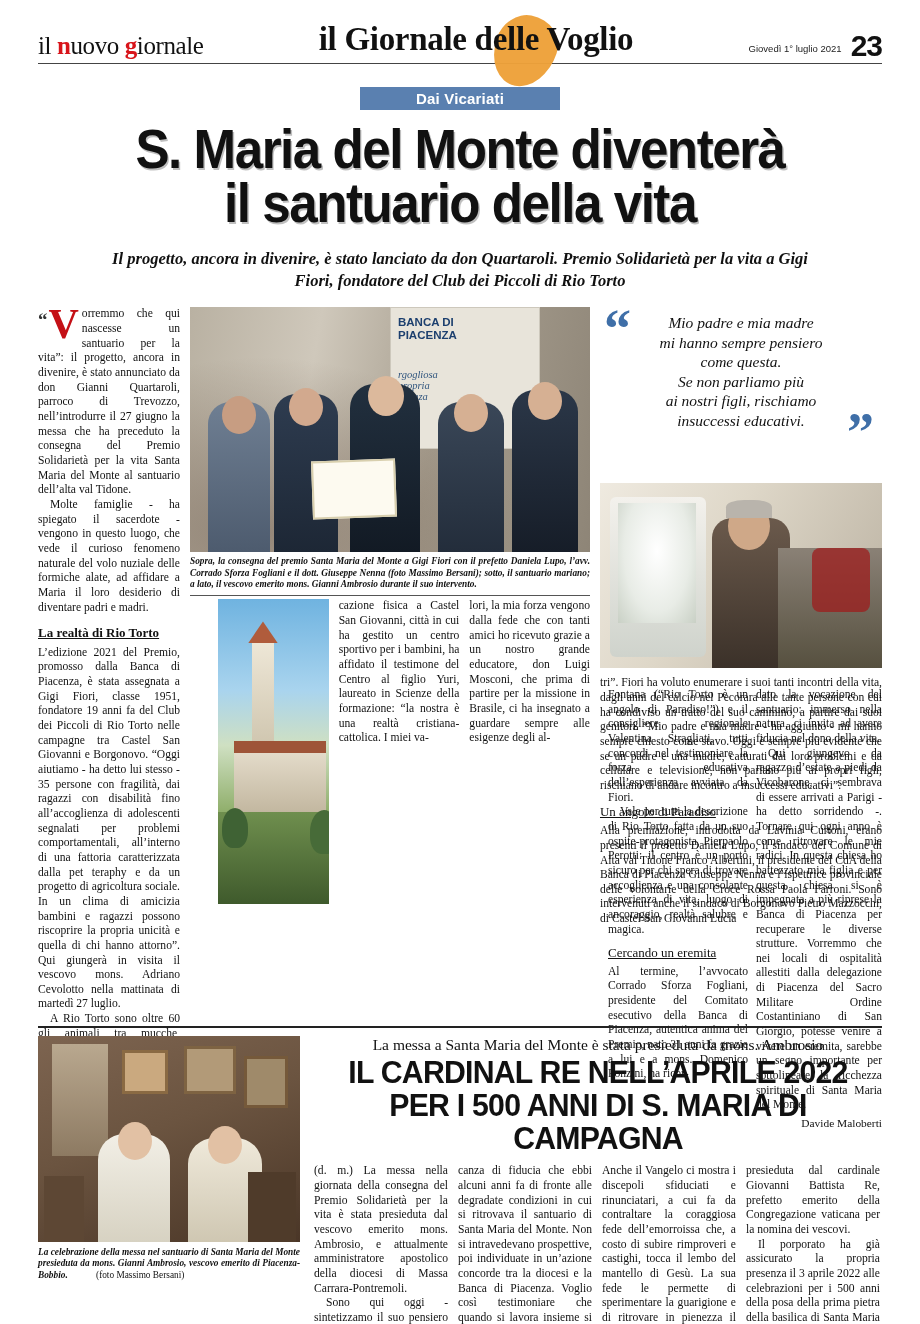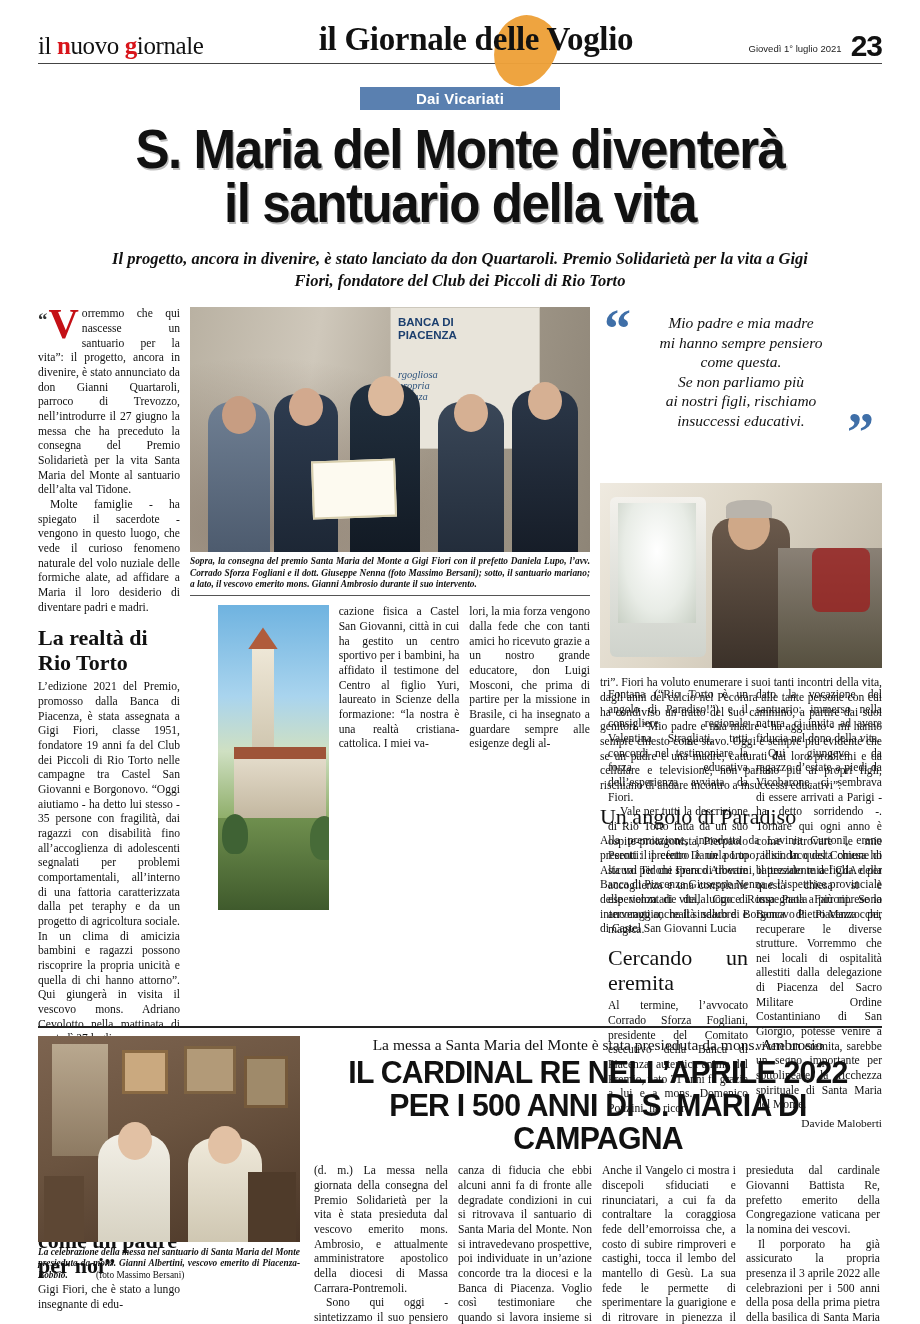--- a/index.html
+++ b/index.html
@@ -53,22 +53,22 @@
           font-size: 16.5px; line-height: 1.32; margin: 17px auto 0;
           width: 700px; }
 
   
   .top-area { display: flex; gap: 10px; margin-top: 16px; }
   .col-narrow { width: 146px; }
   .colbody { font-size: 11.6px; line-height: 1.265; text-align: justify;
              hyphens: auto; -webkit-hyphens: auto; }
   .colbody p { margin: 0; text-indent: 12px; }
   .colbody p.first { text-indent: 0; }
-  .subhead { font-size: 22px; font-weight: normal; margin: 11px 0 5px;
-             line-height: 1.12; font-family: "Liberation Serif", serif; }
+  .subhead { font-size: 13px; font-weight: normal; margin: 11px 0 5px;
+             line-height: 1.12; font-family: "Liberation Serif", serif; text-decoration: underline; }
   .subhead.b { font-weight: bold; }
 
   .dropcap-para { position: relative; }
   .dropcap-para .openq { float: left; font-size: 19px; color: #333; line-height: .8;
                          margin: 5px 1px 0 0; font-family: "Liberation Serif", serif;
                          font-weight: bold; }
   .dropcap-para .dc { float: left; font-size: 42px; line-height: .78; font-weight: bold;
                       color: #c41016; margin: 1px 3px -2px 0;
                       font-family: "Liberation Serif", serif; }
 
@@ -177,21 +177,21 @@
         <div style="position:absolute;left:248px;bottom:0;width:66px;height:150px;background:linear-gradient(#3a4758,#232d3b);border-radius:22px 22px 0 0;"></div>
         <div style="position:absolute;left:264px;bottom:120px;width:34px;height:38px;border-radius:50%;background:#d6b093;"></div>
         <div style="position:absolute;left:322px;bottom:0;width:66px;height:162px;background:linear-gradient(#2b3748,#161d28);border-radius:22px 22px 0 0;"></div>
         <div style="position:absolute;left:338px;bottom:132px;width:34px;height:38px;border-radius:50%;background:#d6b093;"></div>
 
         <div style="position:absolute;left:122px;bottom:34px;width:84px;height:58px;background:#fdfaf0;border:2px solid #d8cfae;transform:rotate(-2deg);"></div>
       </div>
       <div class="cap">Sopra, la consegna del premio Santa Maria del Monte a Gigi Fiori con il prefetto Daniela Lupo, l’avv. Corrado Sforza Fogliani e il dott. Giuseppe Nenna (foto Massimo Bersani); sotto, il santuario mariano; a lato, il vescovo emerito mons. Gianni Ambrosio durante il suo intervento.</div>
       <div class="divline" style="margin-top:5px"></div>
 
-      <div style="display:flex;gap:10px;margin-top:9px;padding-left:28px;">
+      <div style="display:flex;gap:10px;margin-top:3px;padding-left:28px;">
         <div style="width:122px;">
           <div class="photo ph-sanct" style="height:305px">
             <div style="position:absolute;inset:0;background:linear-gradient(#6fb3e0 0%,#a9d4ee 30%,#cfe0c2 48%,#8fae6a 70%,#5e7c45 100%);"></div>
             <div style="position:absolute;left:34px;top:40px;width:22px;height:128px;background:linear-gradient(#efe8d8,#c9bfa7);"></div>
             <div style="position:absolute;left:30px;top:22px;width:30px;height:22px;background:#b05c3c;clip-path:polygon(50% 0,100% 100%,0 100%);"></div>
             <div style="position:absolute;left:16px;top:150px;width:92px;height:70px;background:linear-gradient(#e5ddcc,#bfb39b);"></div>
             <div style="position:absolute;left:16px;top:142px;width:92px;height:12px;background:#9e5438;"></div>
             <div style="position:absolute;left:0;bottom:0;width:122px;height:92px;background:linear-gradient(#6f8f4e,#3f5a2c);"></div>
             <div style="position:absolute;left:4px;bottom:56px;width:26px;height:40px;border-radius:50% 50% 40% 40%;background:#3f6234;"></div>
             <div style="position:absolute;left:92px;bottom:50px;width:28px;height:44px;border-radius:50% 50% 40% 40%;background:#476b38;"></div>
@@ -266,21 +266,21 @@
           <div style="position:absolute;left:146px;top:10px;width:52px;height:48px;background:#b29a78;border:3px solid #7e6342;"></div>
           <div style="position:absolute;left:206px;top:20px;width:44px;height:52px;background:#9f8a6a;border:3px solid #75593a;"></div>
           <div style="position:absolute;left:60px;bottom:0;width:72px;height:108px;background:linear-gradient(#f2efe6,#d7d2c2);border-radius:26px 26px 0 0;"></div>
           <div style="position:absolute;left:80px;bottom:82px;width:34px;height:38px;border-radius:50%;background:#e2c1a4;"></div>
           <div style="position:absolute;left:150px;bottom:0;width:74px;height:104px;background:linear-gradient(#efe9da,#cfc7b2);border-radius:26px 26px 0 0;"></div>
           <div style="position:absolute;left:170px;bottom:78px;width:34px;height:38px;border-radius:50%;background:#e2c1a4;"></div>
           <div style="position:absolute;left:6px;bottom:0;width:40px;height:66px;background:#5d4734;"></div>
           <div style="position:absolute;right:4px;bottom:0;width:48px;height:70px;background:#4f3b2a;"></div>
         </div>
         <div class="cap" style="margin-top:5px">
-          <span>La celebrazione della messa nel santuario di Santa Maria del Monte presieduta da mons. Gianni Albertini, vescovo emerito di Piacenza-Bobbio.</span>
+          <span>La celebrazione della messa nel santuario di Santa Maria del Monte presieduta da mons. Gianni Ambrosio, vescovo emerito di Piacenza-Bobbio.</span>
           <span class="rom" style="margin-left:26px">(foto Massimo Bersani)</span>
         </div>
       </div>
 
       <div style="flex:1">
         <div class="hl2-kicker">La messa a Santa Maria del Monte è stata presieduta da  mons. Ambrosio</div>
         <div class="hl2">
           <div>IL CARDINAL RE NELL’APRILE 2022</div>
           <div>PER I 500 ANNI DI S. MARIA DI CAMPAGNA</div>
         </div>

